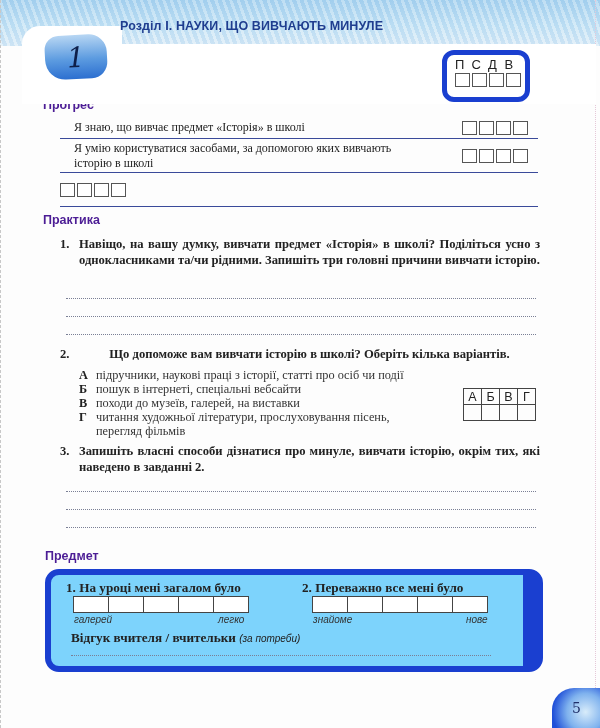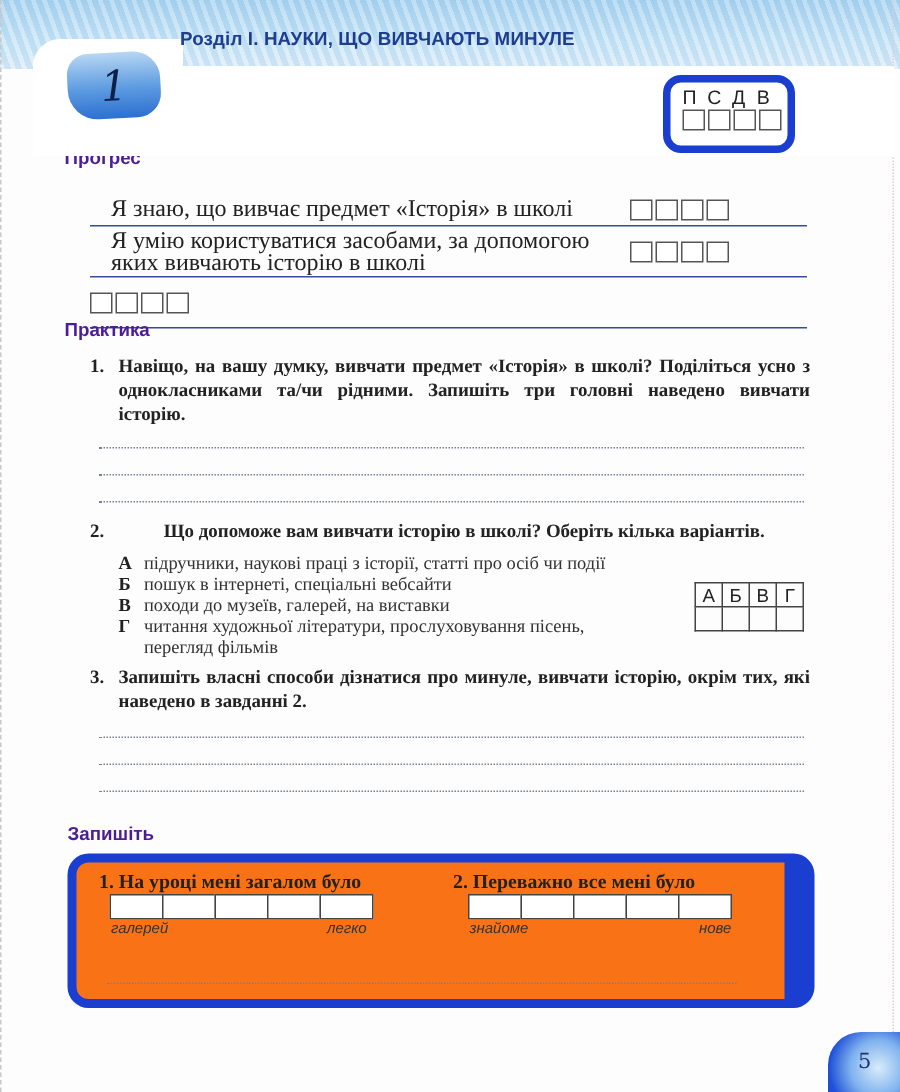--- a/index.html
+++ b/index.html
@@ -55,22 +55,22 @@
   .psdv-boxes { display: flex; gap: 2px; margin-top: 1px; }
   .sq { width: 15px; height: 14px; border: 1px solid #555; background: #fff; display: inline-block; }
 
   .h-section {
     position: absolute; font-family: "Liberation Sans", sans-serif; font-weight: bold; font-size: 12.5px; color: #4c1d95;
   }
 
   .progress-row {
     position: absolute; left: 60px; width: 478px;
     border-bottom: 1.5px solid #3a4a9a;
-    display: flex; align-items: center;
-    font-size: 16px; line-height: 15px; color: #222; margin-top: 12px;
+    display: flex; justify-content: space-between; align-items: center;
+    font-size: 12px; line-height: 15px; color: #222;
   }
   .progress-row .txt { padding-left: 14px; width: 360px; }
   .progress-row .boxes { display: flex; gap: 2px; padding-right: 10px; }
 
   .task { position: absolute; left: 60px; width: 480px; font-weight: bold; font-size: 12.6px; line-height: 16px; color: #222; }
   .task .num { position: absolute; left: 0; top: 0; }
   .task .body { padding-left: 19px; text-align: justify; }
 
   .dotline { position: absolute; left: 66px; width: 470px; border-top: 1px dotted #7a7f95; }
 
@@ -80,21 +80,21 @@
   .opt-cont { position: absolute; left: 96px; font-size: 12.3px; color: #333; }
 
   .abvg {
     position: absolute; left: 463px; top: 388px; border-collapse: collapse;
     font-family: "Liberation Sans", sans-serif; font-size: 12.5px;
   }
   .abvg td { width: 18px; height: 16px; border: 1px solid #444; text-align: center; color: #222; }
 
   .summary-box {
     position: absolute; left: 45px; top: 569px; width: 498px; height: 103px;
-    border: 6px solid #1a3fd0; border-radius: 14px; background: #f97316;
+    border: 6px solid #1a3fd0; border-radius: 14px; background: #7dd3fc;
     border-right-width: 20px;
   }
   .sum-q { position: absolute; font-weight: bold; font-size: 13.2px; color: #222; }
   .scale { position: absolute; display: flex; }
   .scale .cell { width: 36px; height: 17px; border: 1px solid #444; margin-left: -1px; background: #fff; }
   .scale-label { position: absolute; font-family: "Liberation Sans", sans-serif; font-style: italic; font-size: 10px; color: #333; }
   .feedback { position: absolute; left: 20px; top: 62px; font-weight: bold; font-size: 13.2px; color: #222; }
   .feedback .hint { font-family: "Liberation Sans", sans-serif; font-style: italic; font-weight: normal; font-size: 10px; }
 
   .page-corner {
@@ -165,21 +165,21 @@
     <span class="sq"></span>
     <span class="sq"></span>
     <span class="sq"></span>
   </div>
 </div>
 
 <div class="h-section" style="left:43px; top:213px;">Практика</div>
 
 <div class="task" style="top:236px;">
   <span class="num">1.</span>
-  <div class="body">Навіщо, на вашу думку, вивчати предмет «Історія» в школі? Поділіться усно з однокласниками та/чи рідними. Запишіть три головні наведено вивчати історію.</div>
+  <div class="body">Навіщо, на вашу думку, вивчати предмет «Історія» в школі? Поділіться усно з однокласниками та/чи рідними. Запишіть три головні причини вивчати історію.</div>
 </div>
 <div class="dotline" style="top:298px;"></div>
 <div class="dotline" style="top:316px;"></div>
 <div class="dotline" style="top:334px;"></div>
 
 <div class="task" style="top:346px;">
   <span class="num">2.</span>
   <div class="body" style="text-align:center;">Що допоможе вам вивчати історію в школі? Оберіть кілька варіантів.</div>
 </div>
 
@@ -215,21 +215,21 @@
   </table>
 
 <div class="task" style="top:443px;">
   <span class="num">3.</span>
   <div class="body">Запишіть власні способи дізнатися про минуле, вивчати історію, окрім тих, які наведено в завданні 2.</div>
 </div>
 <div class="dotline" style="top:491px;"></div>
 <div class="dotline" style="top:509px;"></div>
 <div class="dotline" style="top:527px;"></div>
 
-<div class="h-section" style="left:45px; top:549px;">Запишіть</div>
+<div class="h-section" style="left:45px; top:549px;">Предмет</div>
 
 <div class="summary-box">
   <div class="sum-q" style="left:15px; top:5px;">1. На уроці мені загалом було</div>
   <div class="scale" style="left:23px; top:21px;">
     <span class="cell"></span>
     <span class="cell"></span>
     <span class="cell"></span>
     <span class="cell"></span>
     <span class="cell"></span>
   </div>
@@ -240,17 +240,21 @@
   <div class="scale" style="left:262px; top:21px;">
     <span class="cell"></span>
     <span class="cell"></span>
     <span class="cell"></span>
     <span class="cell"></span>
     <span class="cell"></span>
   </div>
   <div class="scale-label" style="left:262px; top:39px;">знайоме</div>
   <div class="scale-label" style="left:415px; top:39px;">нове</div>
 
+  <div class="feedback" style="left:20px; top:55px;">
+    <span>Відгук вчителя / вчительки</span>
+    <span class="hint">(за потреби)</span>
+  </div>
   <div style="position:absolute; left:20px; top:80px; width:420px; border-top:1px dotted #7a7f95;"></div>
 </div>
 
 <div class="page-corner"></div>
 <div class="page-num">5</div>
 
 </body></html>

